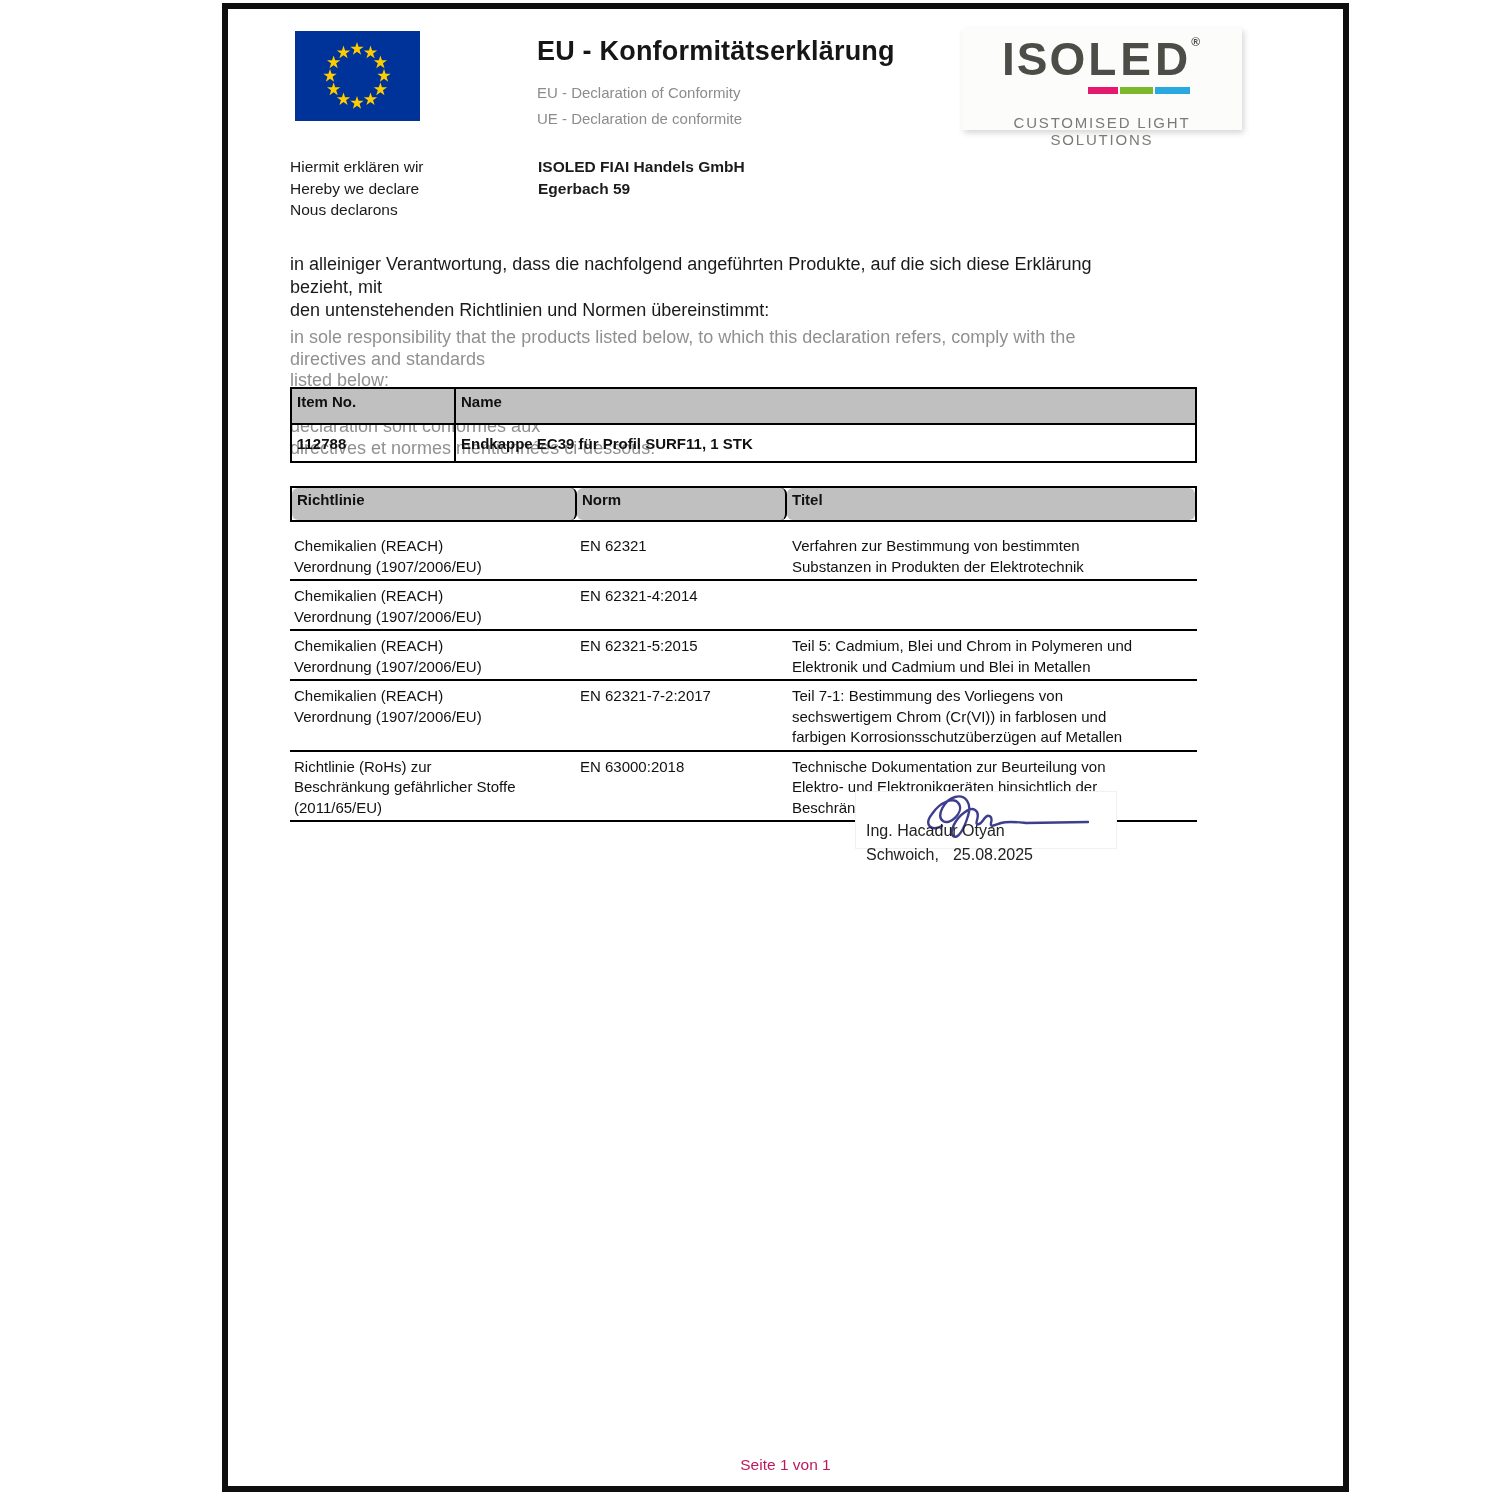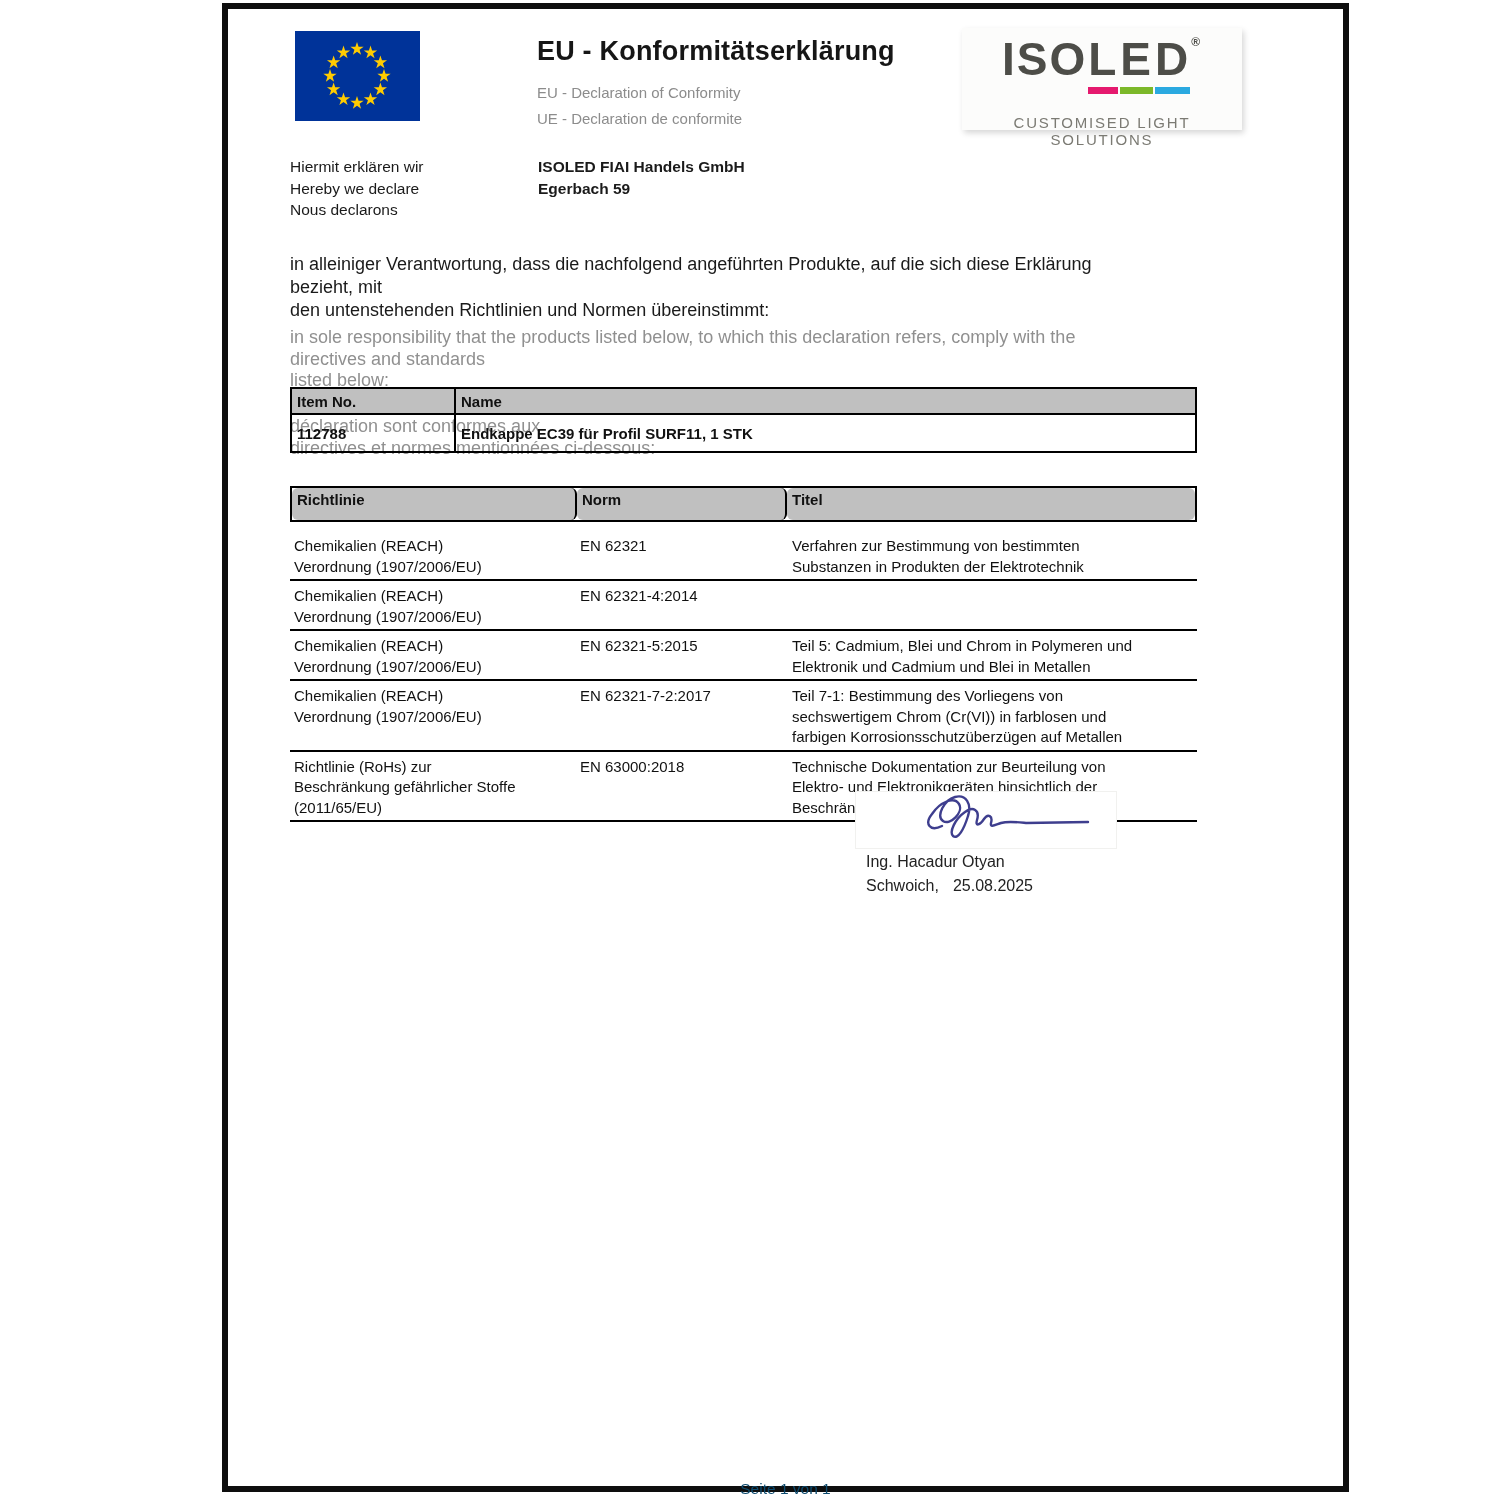--- a/index.html
+++ b/index.html
@@ -39,21 +39,21 @@
 
   
   .statement { position:absolute; left:62px; top:244px; width:820px; font-size:18px; }
   .statement p { white-space:pre-line; margin-bottom:3px; }
   .statement .de   { color:#1a1a1a; line-height:23px; margin-bottom:5px; }
   .statement .gray { color:#909090; line-height:21.5px; }
 
   
   .product-table { position:absolute; left:62px; top:378px; width:907px; border:2px solid #000; font-size:15px; }
   .pt-row { display:grid; grid-template-columns:164px 739px; }
-  .pt-cell { padding:4px 4px 3px 5px; font-weight:bold; color:#111; }
+  .pt-cell { padding:4px 4px 13px 5px; font-weight:bold; color:#111; }
   .pt-head .pt-cell { background:var(--table_header_bg,#c0c0c0); border-bottom:2px solid #000; }
   .pt-cell.c0 { border-right:2px solid #000; }
   .pt-body .pt-cell { padding-top:10px; padding-bottom:9px; }
 
   
   .standards-table { position:absolute; left:62px; top:477px; width:907px; font-size:15px; color:#111; }
   .st-head { display:grid; grid-template-columns:285px 210px 408px; border:2px solid #000; }
   .st-head .st-cell {
     background:var(--table_header_bg,#c0c0c0); font-weight:bold;
     padding:3px 4px 12px 5px;
@@ -65,25 +65,25 @@
   .st-row .st-cell { white-space:pre-line; line-height:20.5px; }
   .st-row .st-cell.c0 { padding-left:4px; }
   .st-row .st-cell.c1 { padding-left:3px; }
   .st-row .st-cell.c2 { padding-left:5px; }
 
   
   .sig-box {
     position:absolute; left:627px; top:782px; width:262px; height:58px;
     background:#fff; border:1px solid #f1f1ef;
   }
-  .sig-text { position:absolute; left:638px; top:841px; font-size:16px; color:#222; line-height:24px; }
+  .sig-text { position:absolute; left:638px; top:810px; font-size:16px; color:#222; line-height:24px; }
   .sig-date { margin-left:14px; }
 
   
-  .footer { position:absolute; left:0; top:1447px; width:100%; text-align:center; font-size:15.5px; color:#0c4a6e;margin-top:24px; }
+  .footer { position:absolute; left:0; top:1447px; width:100%; text-align:center; font-size:15.5px; color:#be185d; }
 </style>
 </head>
 <body>
 
 <div class="canvas">
   <div class="page">
 
     <div class="header">
       <div class="eu-flag">
         <svg width="125" height="90" viewBox="0 0 125 90">

